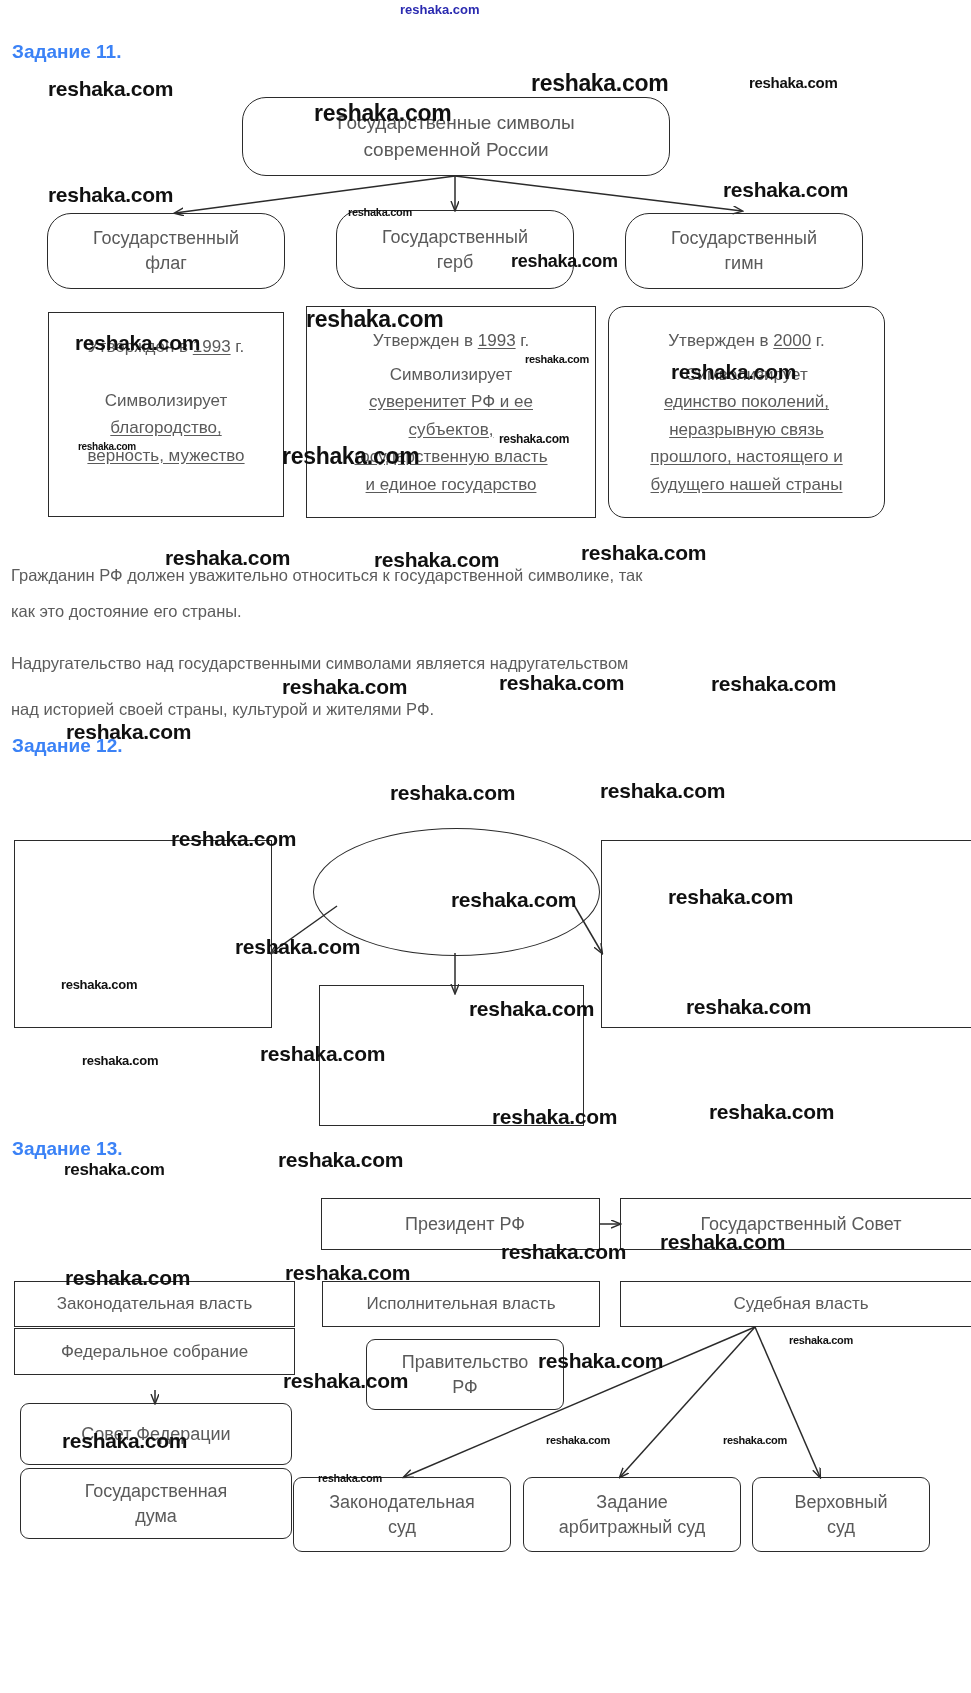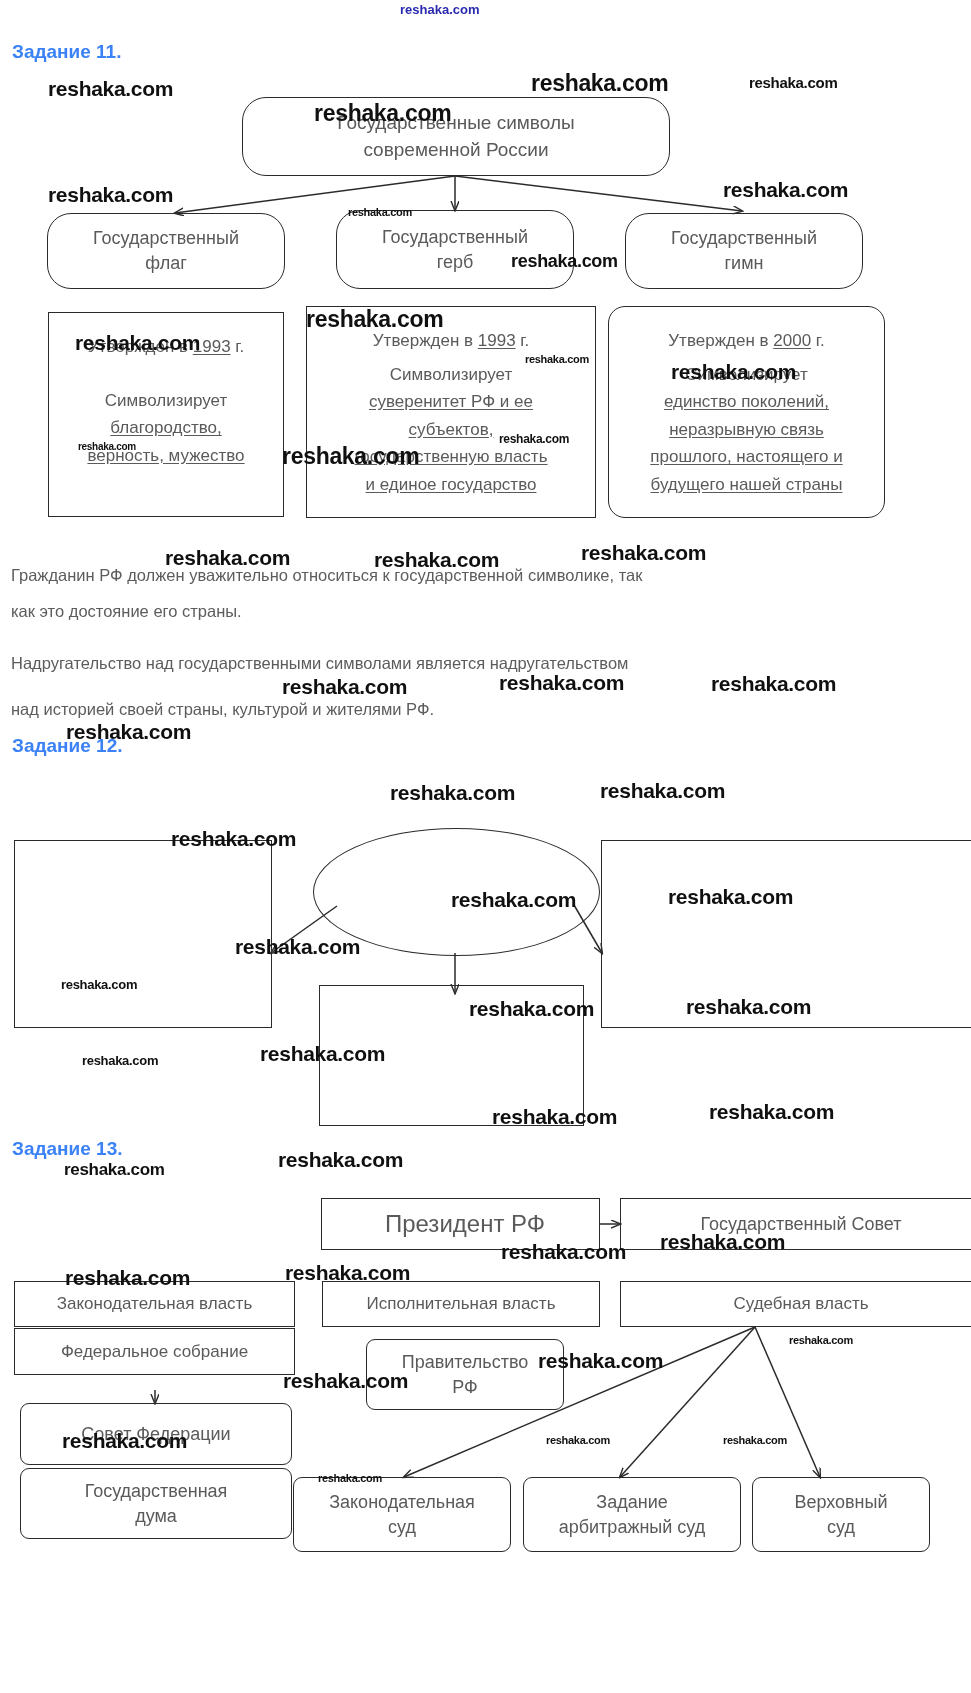--- a/index.html
+++ b/index.html
@@ -223,21 +223,21 @@
   <div class="box sq" style="left:319px; top:985px; width:265px; height:141px; border-top-color:#2b2b2b;">
     <span class="box-text"></span>
   </div>
 
   <div class="box sq" style="left:601px; top:840px; width:380px; height:188px; border-right:none;">
     <span class="box-text"></span>
   </div>
 
   <div class="task-heading" style="left:12px; top:1138px;">Задание 13.</div>
 
-  <div class="box sq" style="left:321px; top:1198px; width:279px; height:52px; font-size:24px;padding-left:9px;">
+  <div class="box sq" style="left:321px; top:1198px; width:279px; height:52px; font-size:18px;padding-left:9px;">
     <span class="box-text">Президент РФ</span>
   </div>
 
   <div class="box sq" style="left:620px; top:1198px; width:361px; height:52px; font-size:18px; border-right:none;">
     <span class="box-text">Государственный Совет</span>
   </div>
 
   <div class="box sq" style="left:14px; top:1281px; width:281px; height:46px; font-size:17px;">
     <span class="box-text">Законодательная власть</span>
   </div>

